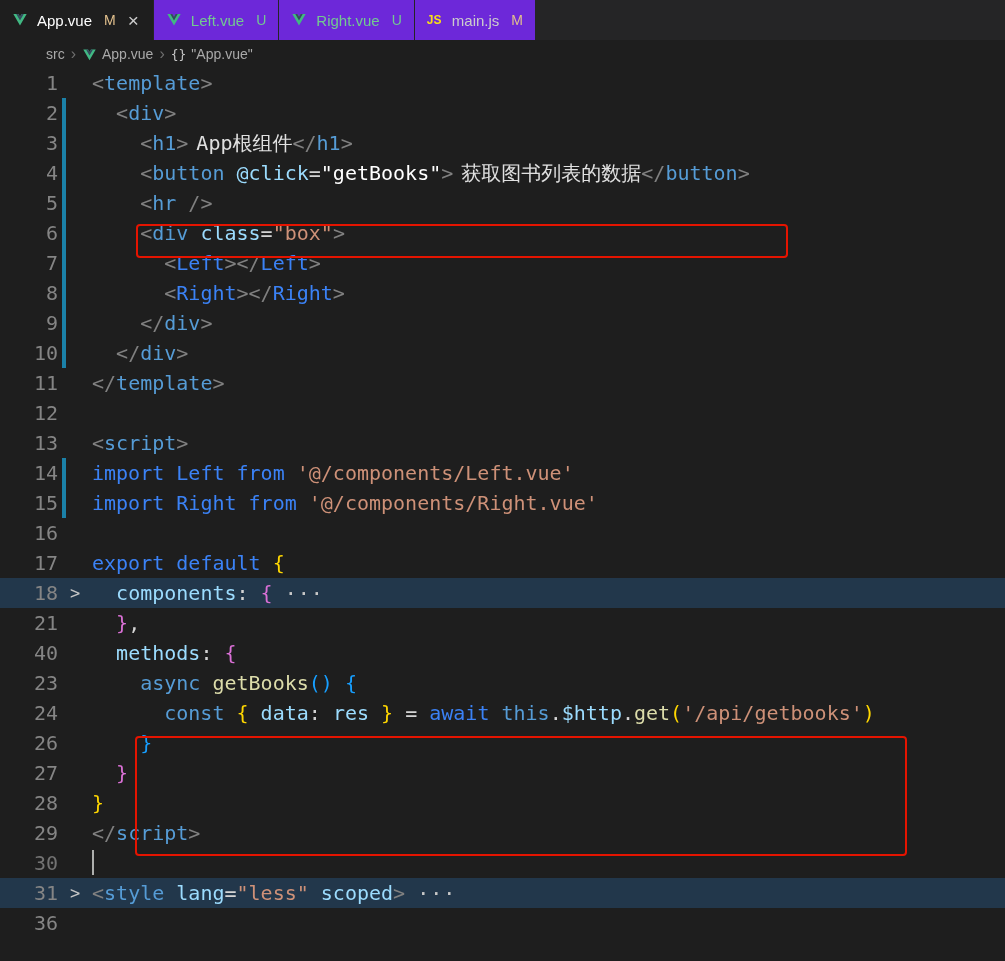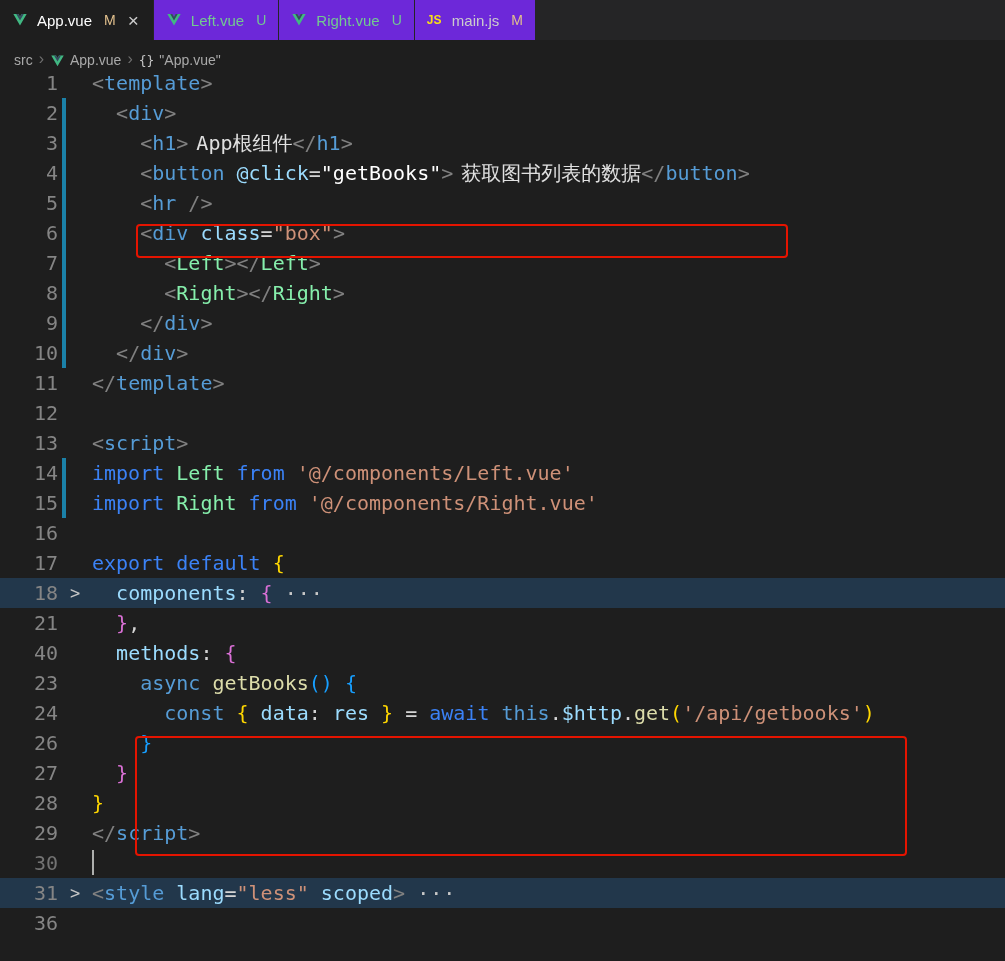--- a/index.html
+++ b/index.html
@@ -11,22 +11,22 @@
   .tab { display: flex; align-items: center; gap: 7px; padding: 0 12px;
          background: #6d28d9; border-right: 1px solid #252526; cursor: pointer;
          font-size: 15px; }
   .tab.tab-active { background: #1e1e1e; }
   .tab-icon { width: 18px; height: 18px; display: inline-flex; align-items: center; }
   .jsmark { color: #f5de19; font-weight: bold; font-size: 12px; letter-spacing: 0; }
   .tab-badge { margin-left: 5px; font-size: 14px; }
   .tab-close { margin-left: 3px; color: #cccccc; font-size: 19px; line-height: 1; padding: 0 2px; cursor: pointer; }
 
   
-  .breadcrumb { display: flex; align-items: flex-end; height: 28px; padding-left: 14px;
-                color: #a9a9a9; font-size: 14px; background: #1e1e1e; }
+  .breadcrumb { display: flex; align-items: center; height: 28px; padding-left: 14px;
+                color: #a9a9a9; font-size: 14px; background: #1e1e1e; margin-left: 32px; }
   .bc-item { display: inline-flex; align-items: center; gap: 5px; cursor: pointer; }
   .bc-sep { margin: 0 6px; color: #6e6e6e; font-size: 16px; }
   .bc-icon { width: 15px; height: 15px; display: inline-flex; }
   .bc-braces { color: #c5c5c5; font-family: "DejaVu Sans Mono", monospace; font-size: 13px; }
 
   
   .editor { position: relative; background: #1e1e1e;
             font-family: "DejaVu Sans Mono", "Liberation Mono", monospace;
             font-size: 20px; line-height: 30px; }
   .line { display: flex; height: 30px; position: relative; white-space: pre; }
@@ -38,21 +38,21 @@
   .gitbar { position: absolute; left: 62px; top: 0; bottom: 0; width: 4px; background: #1b81a8; }
   .cursor { display: inline-block; width: 2px; height: 25px; background: #aeafad; vertical-align: text-bottom; }
 
   
   .tk-br  { color: #808080; }
   .tk-tag { color: #569cd6; }
   .tk-attr{ color: #9cdcfe; }
   .tk-str { color: #ce9178; }
   .tk-kw  { color: #3b82f6; }
   .tk-kwb { color: #569cd6; }
-  .tk-cls { color: #86efac; }
+  .tk-cls { color: #3b82f6; }
   .tk-fn  { color: #dcdcaa; }
   .tk-pl  { color: #d4d4d4; }
   .tk-txt { color: #e0e0e0; margin-left: 8px; }
   .tk-wht { color: #ffffff; }
   .tk-b1  { color: #ffd700; }
   .tk-b2  { color: #da70d6; }
   .tk-b3  { color: #179fff; }
   .tk-fold{ color: #c8c8c8; letter-spacing: 1px; }
 
   

